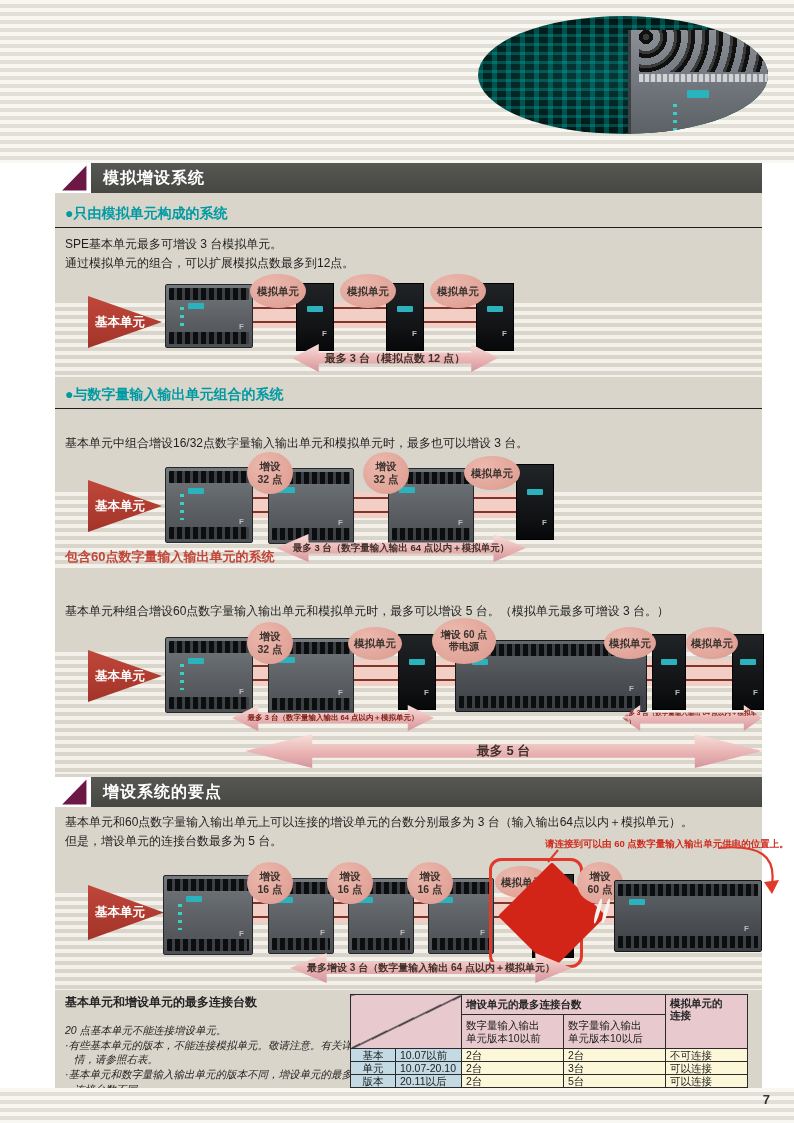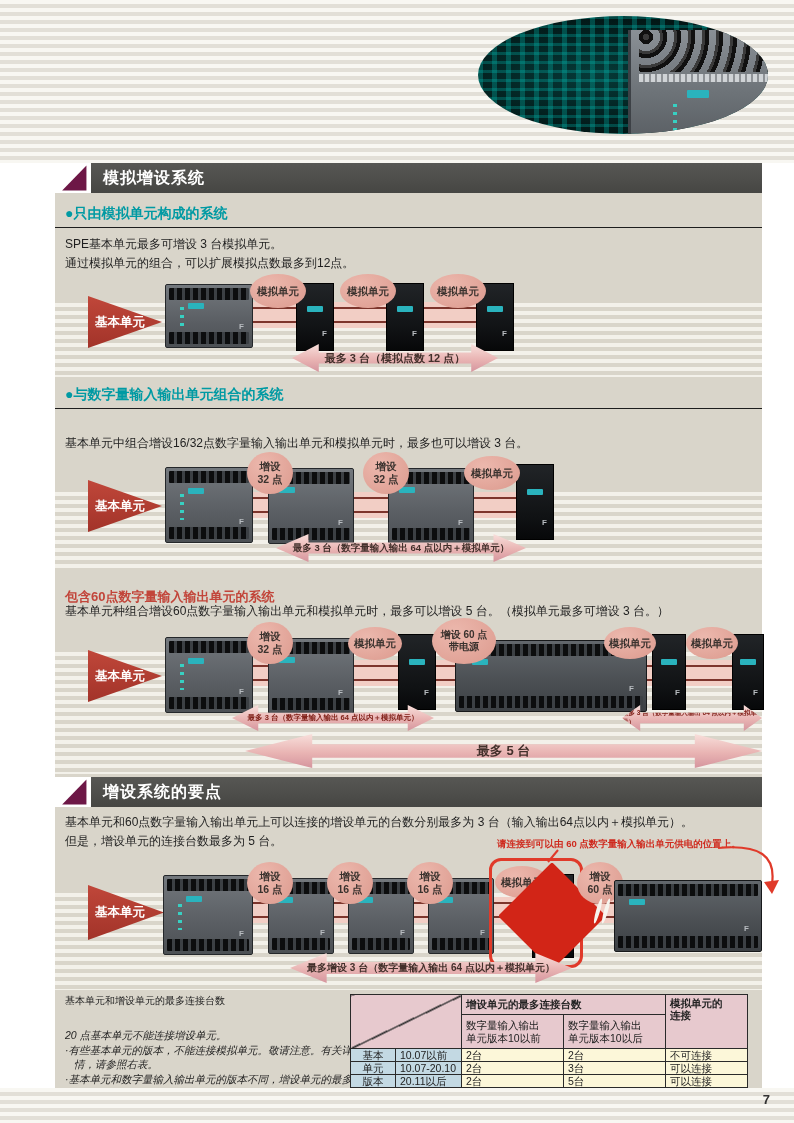--- a/index.html
+++ b/index.html
@@ -55,21 +55,21 @@
   
   table.vt{border-collapse:collapse;table-layout:fixed;background:#b91c1c;}
   table.vt td,table.vt th{border:1px solid #2a2a2a;font-size:10.5px;font-weight:normal;
      padding:0 4px;vertical-align:middle;text-align:left;line-height:1.15;}
   .c-pink{background:#e7c9ce;}
   .c-blue{background:#c3d9e3;}
   .c-yel{background:#fcf7d9;}
   .c-diag{background-color:#e7c9ce;background-image:linear-gradient(to bottom right,
      transparent calc(50% - 0.8px),#333 calc(50% - 0.8px),#333 calc(50% + 0.8px),transparent calc(50% + 0.8px));}
   .pagenum{font-weight:bold;font-size:13px;color:#333;}
-  .note-red{color:#cf2a1e;font-weight:bold;font-size:9.5px;}
+  .note-red{color:#cf2a1e;font-weight:bold;font-size:9.5px;margin-left:48px;}
   .notes-t{font-size:10.5px;line-height:1.4;color:#1f1f1f;font-style:italic;}
   .bullet{padding-left:9px;text-indent:-9px;}
 </style>
 </head>
 <body>
 
 <div class="page">
 
   <div class="abs stripes-light" style="left:0;top:0;width:794px;height:163px;"></div>
   <div class="abs hero-oval" style="left:478px;top:16px;width:290px;height:118px;">
@@ -156,21 +156,21 @@
   </div>
   <div class="abs oval pre" style="left:247px;top:452px;width:46px;height:42px;">增设
 32 点</div>
   <div class="abs oval pre" style="left:363px;top:452px;width:46px;height:42px;">增设
 32 点</div>
   <div class="abs oval pre" style="left:464px;top:456px;width:56px;height:34px;">模拟单元</div>
   <div class="abs darrow" style="left:276px;top:534px;width:250px;height:28px;">
     <div class="lbl" style="font-size:9.5px;">最多 3 台（数字量输入输出 64 点以内＋模拟单元）</div>
   </div>
 
-  <div class="abs red-h" style="left:65px;top:588px;">包含60点数字量输入输出单元的系统</div>
+  <div class="abs red-h" style="left:65px;top:548px;">包含60点数字量输入输出单元的系统</div>
   <div class="abs body-t" style="left:65px;top:603px;">基本单元种组合增设60点数字量输入输出单元和模拟单元时，最多可以增设 5 台。（模拟单元最多可增设 3 台。）</div>
 
   <div class="abs stripes-dark" style="left:55px;top:652px;width:707px;height:122px;"></div>
   <div class="abs band" style="left:250px;top:660px;width:512px;height:26px;"></div>
   <div class="abs base-arrow" style="left:88px;top:650px;width:74px;height:52px;">基本单元</div>
   <div class="abs u-base" style="left:165px;top:637px;width:86px;height:74px;">
     <div class="term top"></div>
     <div class="term bot"></div>
     <div class="spe" style="left:22px;top:20px;"></div>
     <div class="leds" style="left:14px;top:26px;height:26px;"></div>
@@ -284,21 +284,21 @@
   <svg class="abs" style="left:430px;top:836px;width:364px;height:70px;" viewBox="0 0 364 70">
     <path d="M 128 14 L 118 26" fill="none" stroke="#e03a2a" stroke-width="2"></path>
     <path d="M 288 12 C 330 8 346 20 342 48" fill="none" stroke="#e03a2a" stroke-width="2.2"></path>
     <path d="M 342 58 L 334 46 L 349 44 Z" fill="#e03a2a"></path>
   </svg>
   <div class="abs darrow" style="left:290px;top:953px;width:282px;height:30px;">
     <div class="lbl" style="font-size:10px;">最多增设 3 台（数字量输入输出 64 点以内＋模拟单元）</div>
   </div>
 
   <div class="abs" style="left:65px;top:994px;width:288px;">
-    <div style="font-size:10px;font-weight:normal;margin-bottom:20px;">基本单元和增设单元的最多连接台数</div>
+    <div style="font-size:12px;font-weight:bold;margin-bottom:12px;">基本单元和增设单元的最多连接台数</div>
     <div class="notes-t">20 点基本单元不能连接增设单元。</div>
     <div class="notes-t bullet">·有些基本单元的版本，不能连接模拟单元。敬请注意。有关详情，请参照右表。</div>
     <div class="notes-t bullet">·基本单元和数字量输入输出单元的版本不同，增设单元的最多连接台数不同。</div>
   </div>
 
   <table class="vt abs" style="left:350px;top:994px;" cellspacing="0">
     <colgroup>
         <col style="width:45px">
         <col style="width:66px">
         <col style="width:102px">

